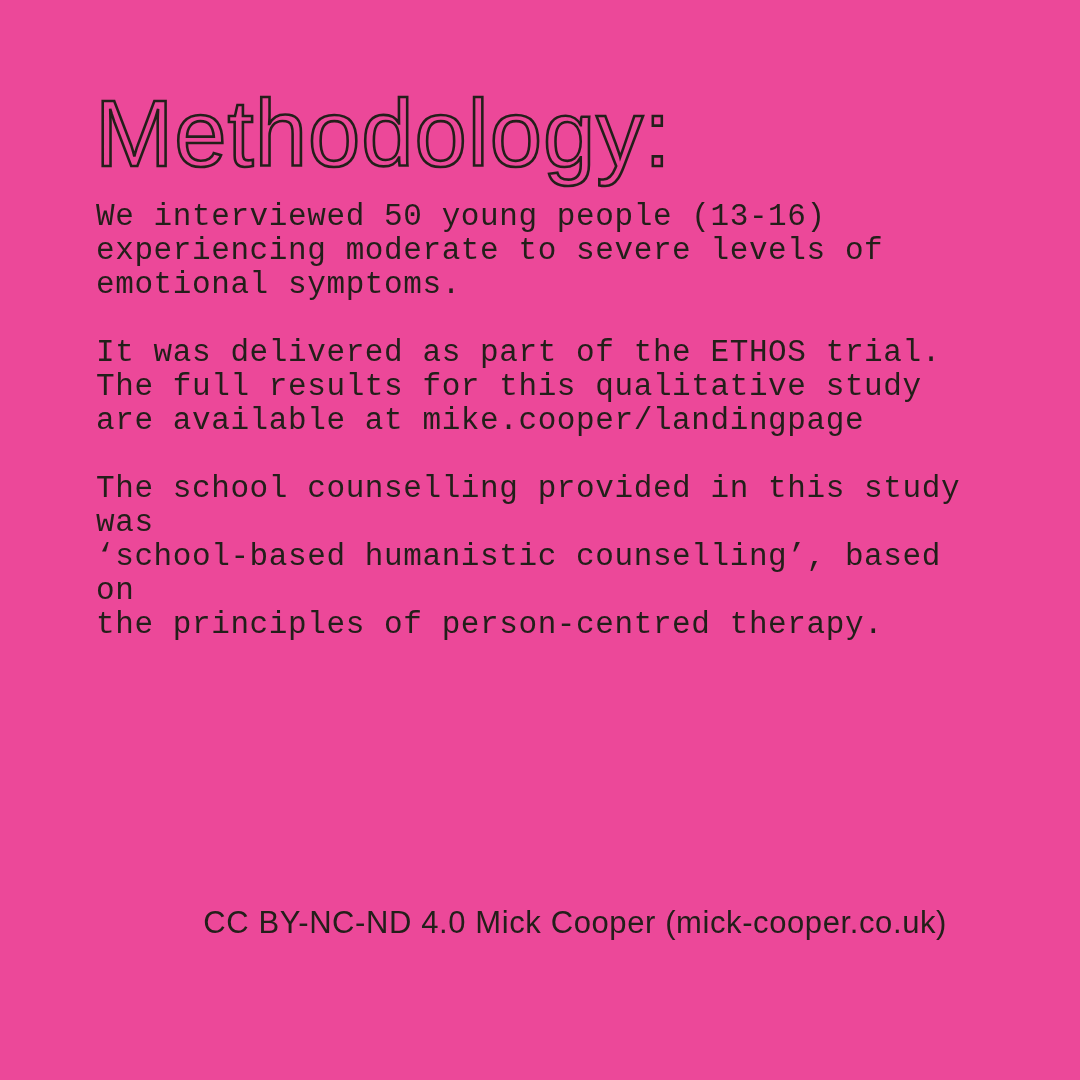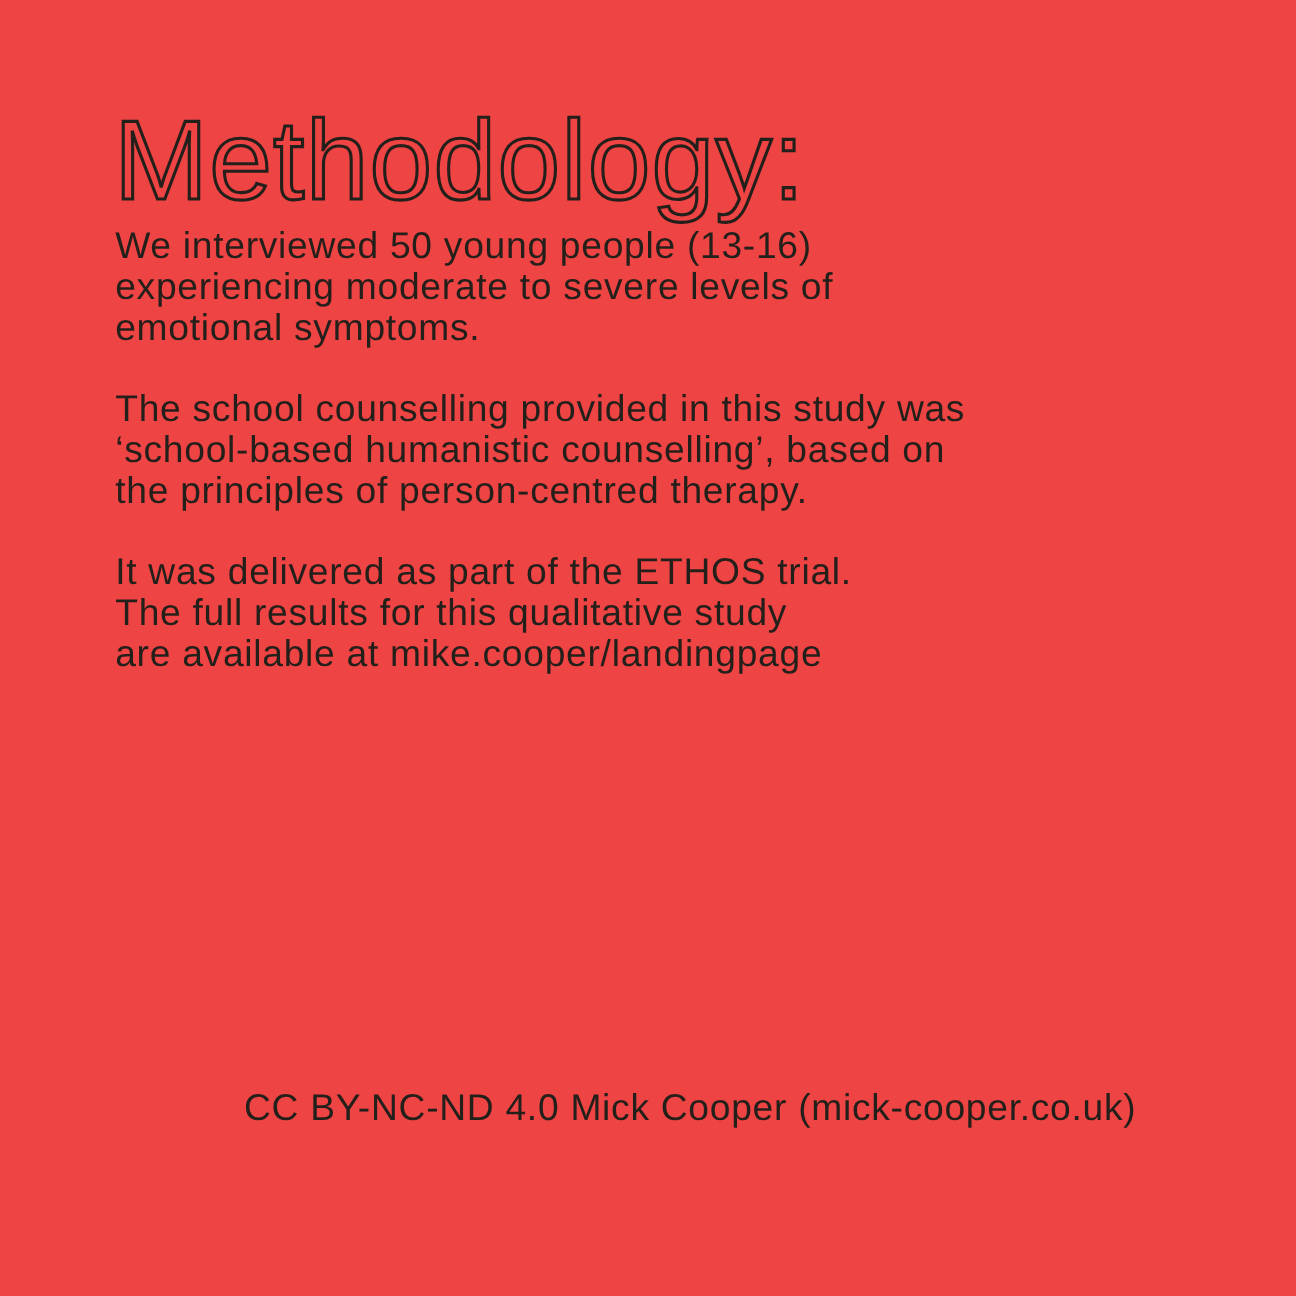--- a/index.html
+++ b/index.html
@@ -4,21 +4,21 @@
 <style>
   html, body {
     margin: 0;
     padding: 0;
     background: #ffffff;
   }
   .slide {
     position: relative;
     width: 1080px;
     height: 1080px;
-    background: #ef4444;
+    background: #ec4899;
     overflow: hidden;
     font-family: "Liberation Sans", sans-serif;
     color: #231f1a;
   }
   .title-svg {
     position: absolute;
     left: 92px;
     top: 80px;
     width: 740px;
     height: 120px;
@@ -27,25 +27,26 @@
     font-family: "Liberation Sans", sans-serif;
     font-size: 94px;
     letter-spacing: 1px;
     fill: none;
     stroke: #231f1a;
     stroke-width: 2.6px;
   }
   .body-text {
     position: absolute;
     left: 96px;
-    top: 188px;
+    top: 200px;
     width: 880px;
     font-size: 31px;
     line-height: 34px;
     letter-spacing: 0.6px;
+    font-family: Liberation Mono, monospace;
   }
   .body-text p {
     margin: 0 0 34px 0;
     white-space: pre-line;
   }
   .footer {
     position: absolute;
     right: 133px;
     top: 906px;
     width: 880px;
@@ -64,25 +65,25 @@
 <div class="slide">
 
   <svg class="title-svg" xmlns="http://www.w3.org/2000/svg" viewBox="0 0 740 120">
     <text class="title-text" x="3" y="86">Methodology:</text>
   </svg>
 
   <div class="body-text">
     <p>We interviewed 50 young people (13-16)
 experiencing moderate to severe levels of
 emotional symptoms.</p>
+    <p>It was delivered as part of the ETHOS trial.
+The full results for this qualitative study
+are available at mike.cooper/landingpage</p>
     <p>The school counselling provided in this study was
 ‘school-based humanistic counselling’, based on
 the principles of person-centred therapy.</p>
-    <p>It was delivered as part of the ETHOS trial.
-The full results for this qualitative study
-are available at mike.cooper/landingpage</p>
   </div>
 
   <div class="footer">
     <div>CC BY-NC-ND 4.0 Mick Cooper (mick-cooper.co.uk)</div>
   </div>
 
 </div>
 
 </body></html>

